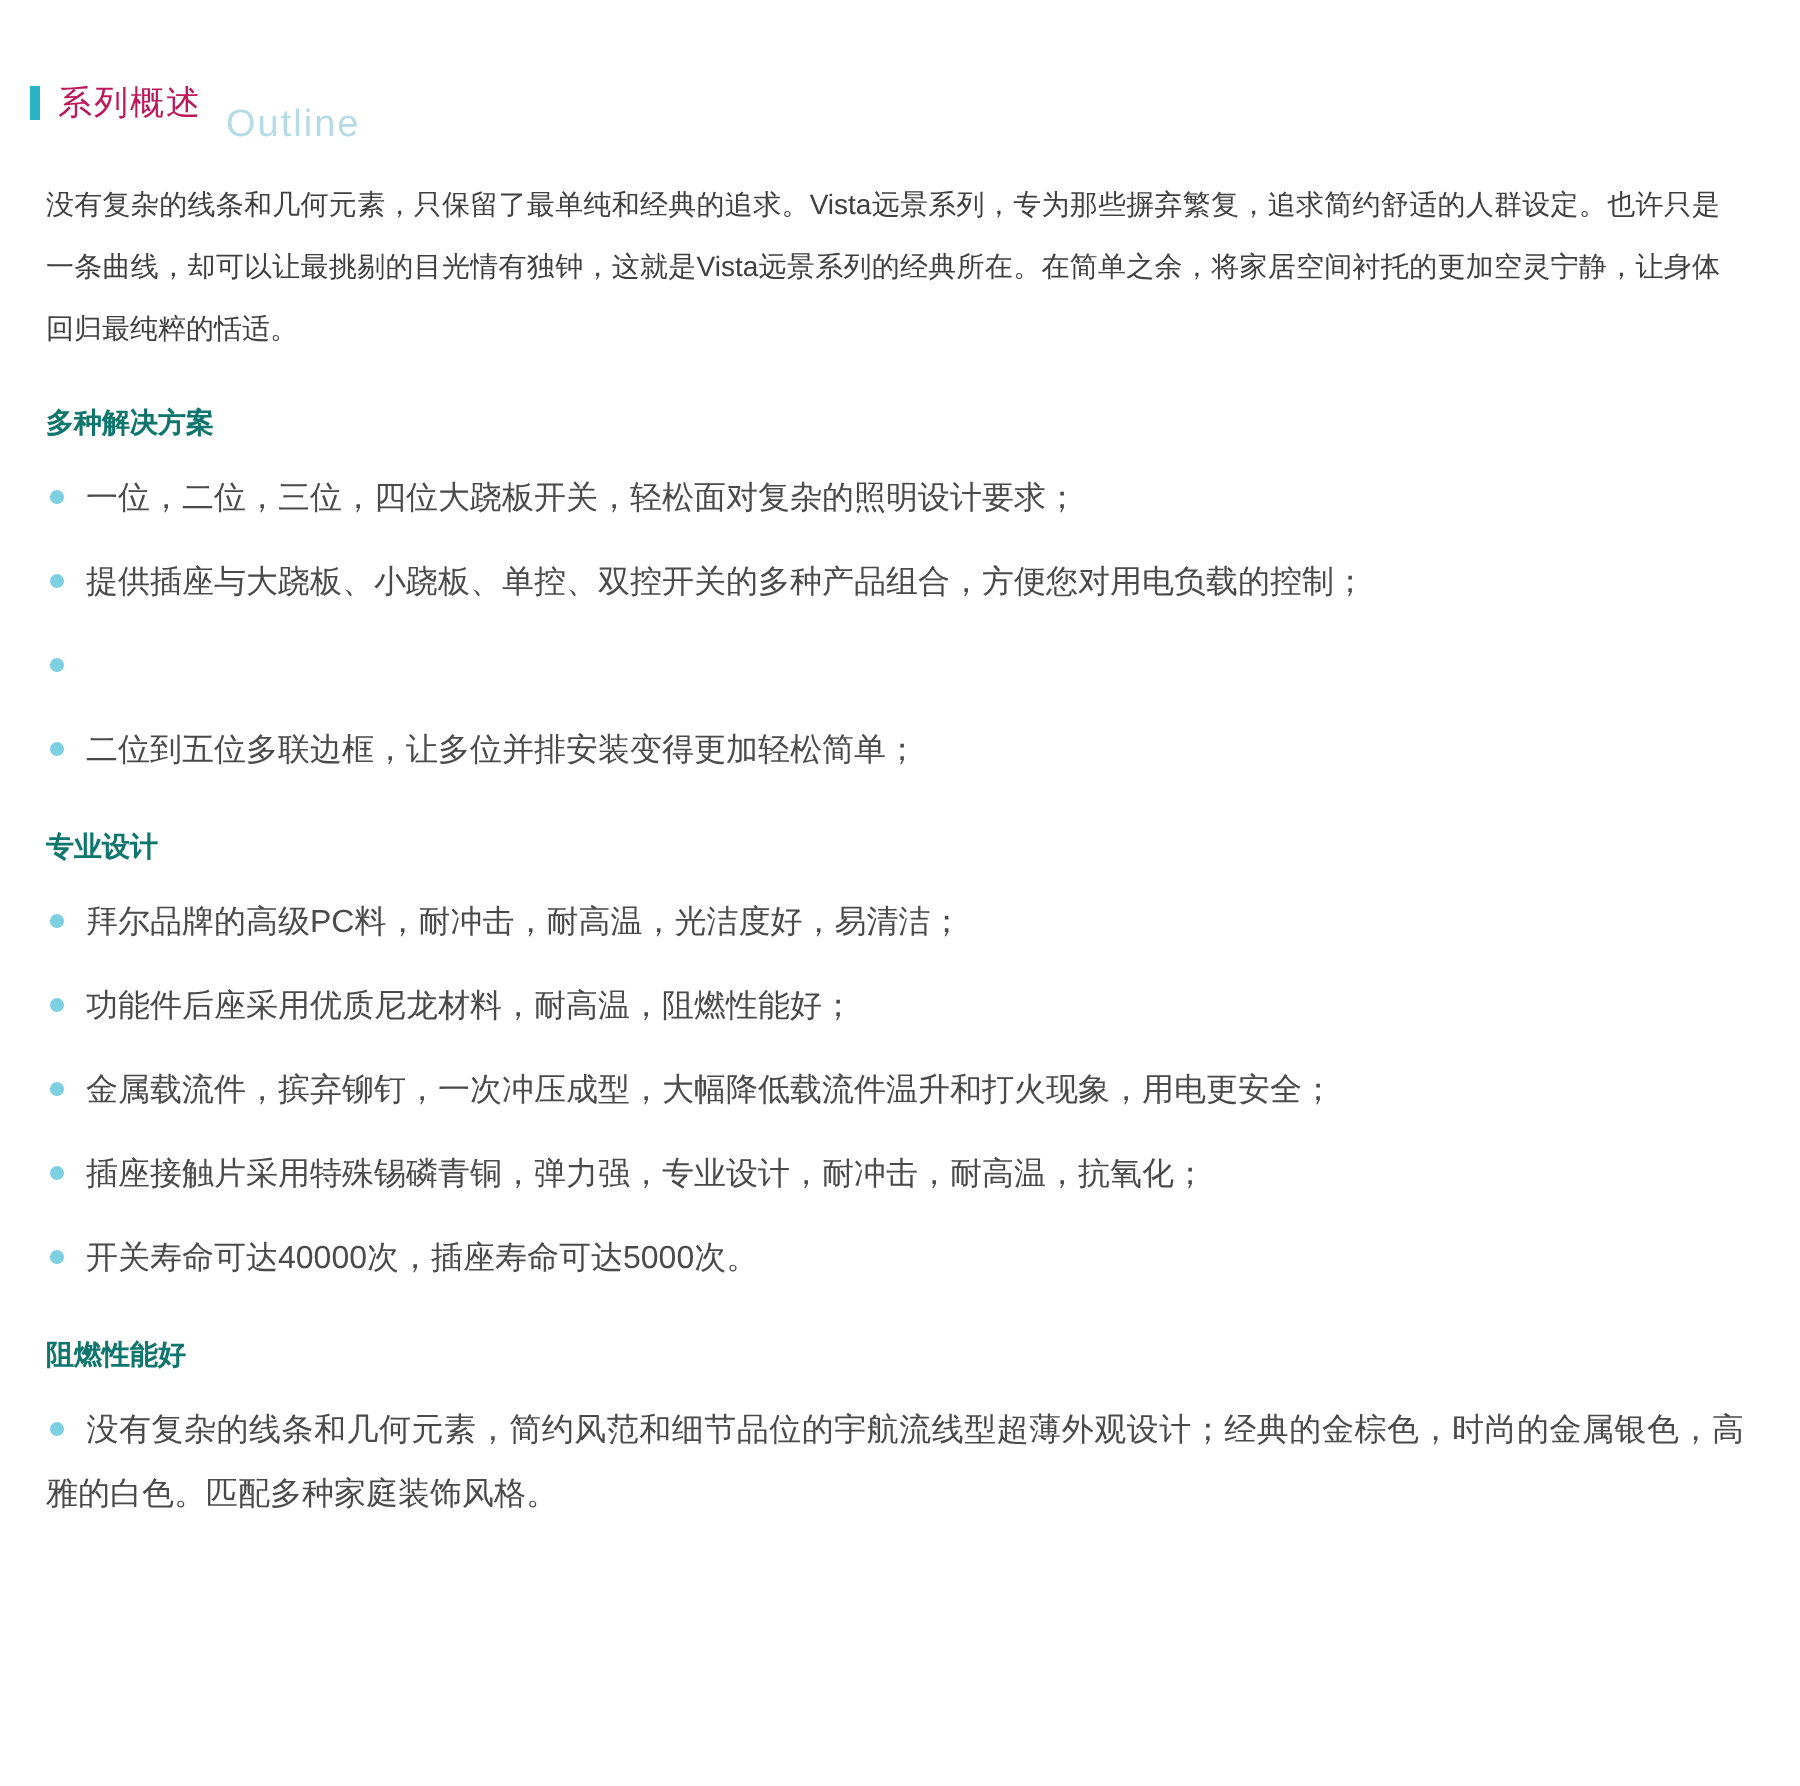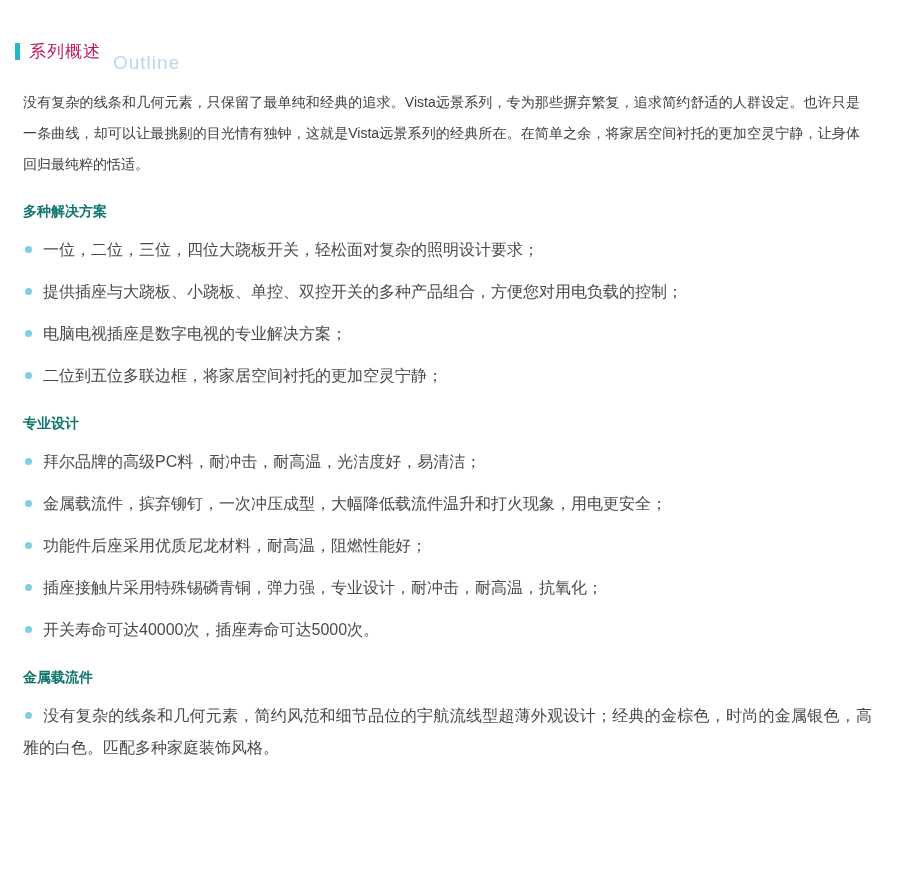--- a/index.html
+++ b/index.html
@@ -89,44 +89,44 @@
   <p class="intro">没有复杂的线条和几何元素，只保留了最单纯和经典的追求。Vista远景系列，专为那些摒弃繁复，追求简约舒适的人群设定。也许只是一条曲线，却可以让最挑剔的目光情有独钟，这就是Vista远景系列的经典所在。在简单之余，将家居空间衬托的更加空灵宁静，让身体回归最纯粹的恬适。</p>
 
   <div id="sections">
   <div class="section">
     <h3 class="sec-heading">多种解决方案</h3>
     <div class="bullet-list">
   <p class="bullet-item"><span class="dot" style="background: rgb(125, 207, 226);"></span><span class="bullet-text">一位，二位，三位，四位大跷板开关，轻松面对复杂的照明设计要求；</span></p>
 
   <p class="bullet-item"><span class="dot" style="background: rgb(125, 207, 226);"></span><span class="bullet-text">提供插座与大跷板、小跷板、单控、双控开关的多种产品组合，方便您对用电负载的控制；</span></p>
 
-  <p class="bullet-item"><span class="dot" style="background: rgb(125, 207, 226);"></span><span class="bullet-text">电脑电视插座是数字电视的专业解决方案；</span></p>
+  <p class="bullet-item"><span class="dot" style="background: rgb(125, 207, 226);"></span></p>
 
 
-  <p class="bullet-item"><span class="dot" style="background: rgb(125, 207, 226);"></span><span class="bullet-text">二位到五位多联边框，将家居空间衬托的更加空灵宁静；</span></p>
+  <p class="bullet-item"><span class="dot" style="background: rgb(125, 207, 226);"></span><span class="bullet-text">二位到五位多联边框，让多位并排安装变得更加轻松简单；</span></p>
 
 </div>
   </div>
 
   <div class="section">
     <h3 class="sec-heading">专业设计</h3>
     <div class="bullet-list">
   <p class="bullet-item"><span class="dot" style="background: rgb(125, 207, 226);"></span><span class="bullet-text">拜尔品牌的高级PC料，耐冲击，耐高温，光洁度好，易清洁；</span></p>
 
+  <p class="bullet-item"><span class="dot" style="background: rgb(125, 207, 226);"></span><span class="bullet-text">功能件后座采用优质尼龙材料，耐高温，阻燃性能好；</span></p>
+
   <p class="bullet-item"><span class="dot" style="background: rgb(125, 207, 226);"></span><span class="bullet-text">金属载流件，摈弃铆钉，一次冲压成型，大幅降低载流件温升和打火现象，用电更安全；</span></p>
-
-  <p class="bullet-item"><span class="dot" style="background: rgb(125, 207, 226);"></span><span class="bullet-text">功能件后座采用优质尼龙材料，耐高温，阻燃性能好；</span></p>
 
   <p class="bullet-item"><span class="dot" style="background: rgb(125, 207, 226);"></span><span class="bullet-text">插座接触片采用特殊锡磷青铜，弹力强，专业设计，耐冲击，耐高温，抗氧化；</span></p>
 
   <p class="bullet-item"><span class="dot" style="background: rgb(125, 207, 226);"></span><span class="bullet-text">开关寿命可达40000次，插座寿命可达5000次。</span></p>
 </div>
   </div>
 
   <div class="section">
-    <h3 class="sec-heading">金属载流件</h3>
+    <h3 class="sec-heading">阻燃性能好</h3>
     <div class="bullet-list">
   <p class="bullet-item"><span class="dot" style="background: rgb(125, 207, 226);"></span><span class="bullet-text">没有复杂的线条和几何元素，简约风范和细节品位的宇航流线型超薄外观设计；经典的金棕色，时尚的金属银色，高雅的白色。匹配多种家庭装饰风格。</span></p>
 </div>
   </div>
 </div>
 
 </div>
 
 </body></html>

